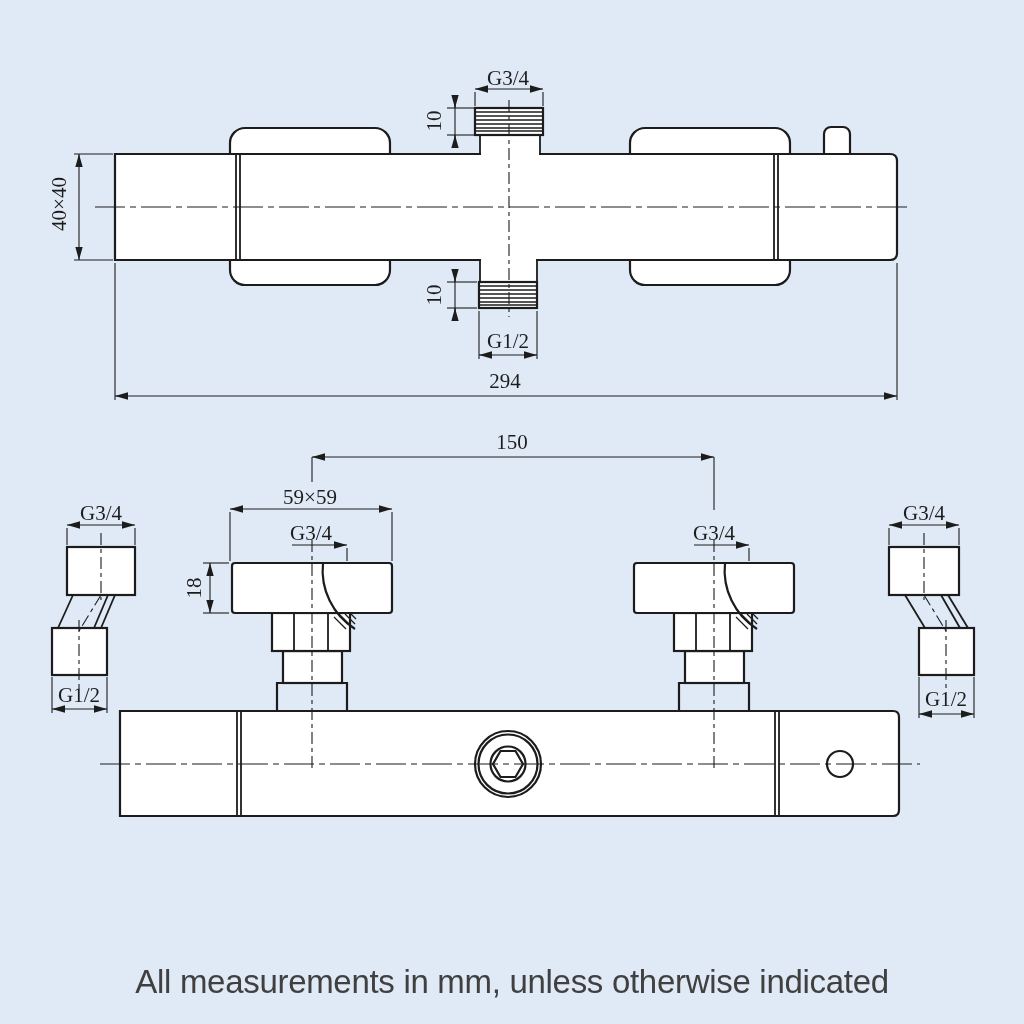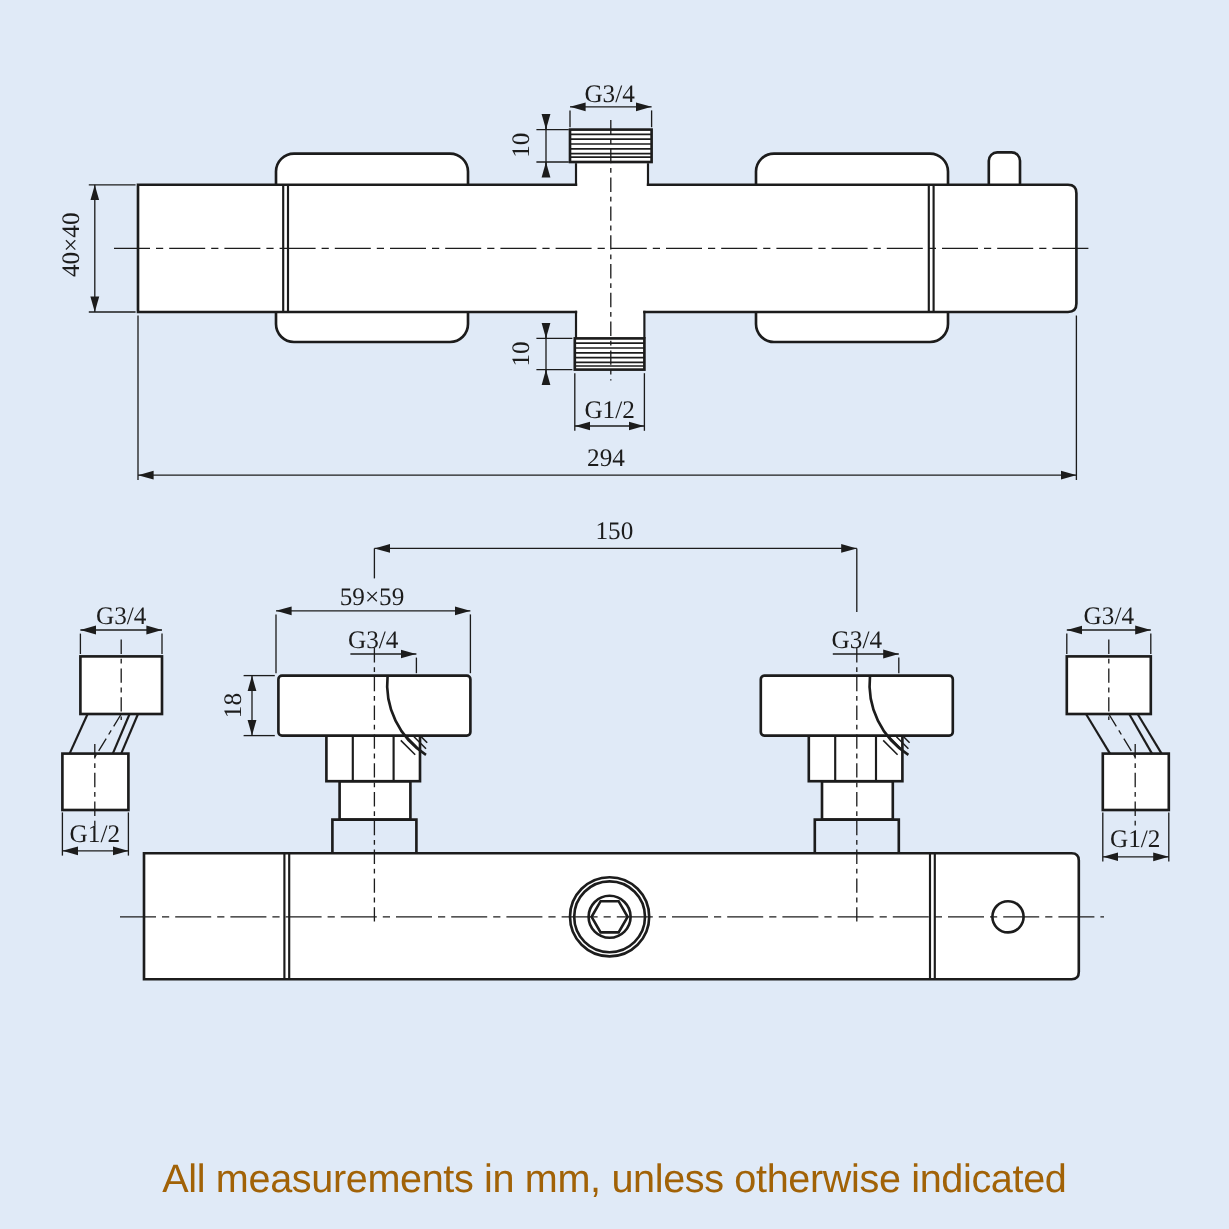--- a/index.html
+++ b/index.html
@@ -21,21 +21,21 @@
   
   .cl {fill:none;stroke:#1c1c1c;stroke-width:1.1;stroke-dasharray:30 5 6 5;}
   .cls{fill:none;stroke:#1c1c1c;stroke-width:1.1;stroke-dasharray:12 4 4 4;}
   .cov{fill:#ffffff;stroke:none;}
   .dt {font-family:"Liberation Serif", serif;font-size:21px;fill:#1c1c1c;text-anchor:middle;}
   .footer-note{
     position:absolute;left:0;top:963px;width:1024px;
     text-align:center;
     font-family:"Liberation Sans", sans-serif;
     font-size:33px;letter-spacing:-0.3px;
-    color:#a16207;
+    color:#404040;
   }
 </style>
 </head>
 <body>
 
 <svg width="1024" height="1024" viewBox="0 0 1024 1024">
   <defs>
     <marker id="arr" viewBox="0 0 12 8" refX="12" refY="4" markerWidth="13" markerHeight="9" orient="auto-start-reverse" markerUnits="userSpaceOnUse">
       <path d="M12,4 L0,0.6 L0,7.4 Z" fill="#1c1c1c"></path>
     </marker>

